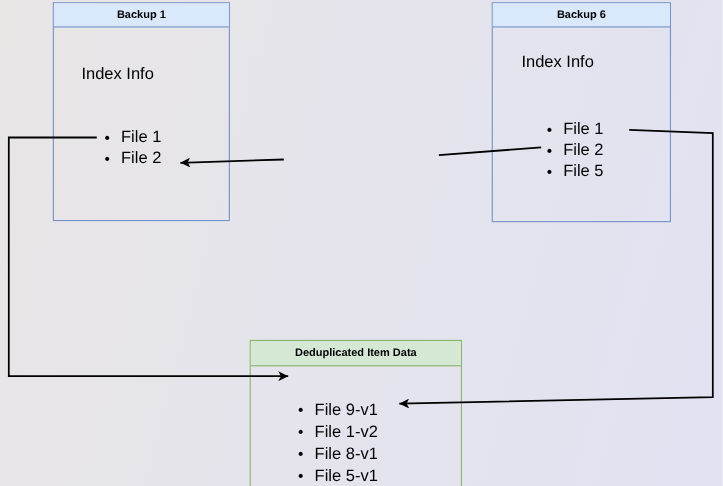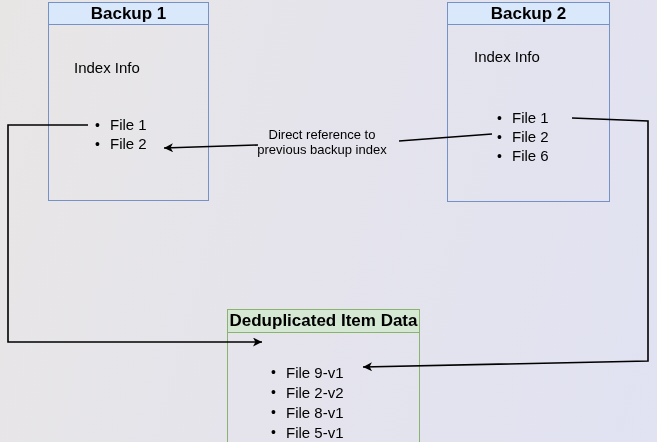--- a/index.html
+++ b/index.html
@@ -14,21 +14,21 @@
   .node{
     position:absolute;
     border:1.5px solid var(--blue-border);
     background:transparent;
     box-sizing:border-box;
   }
   .node.green{border-color:var(--green-border);margin-top:28px;}
   .node-header{
     height:21px;
     display:flex;align-items:center;justify-content:center;
-    font-weight:bold;font-size:17px;
+    font-weight:bold;font-size:10px;
     border-bottom:1.5px solid var(--blue-border);
     background:var(--blue-fill);
   }
   .node.green .node-header{
     border-bottom-color:var(--green-border);
     background:var(--green-fill);
   }
   .index-label{
     position:absolute;
     font-size:15px;line-height:18px;
@@ -76,64 +76,60 @@
         <span>File 1</span>
       </div>
       <div class="row">
         <span class="dot">•</span>
         <span>File 2</span>
       </div>
     </div>
   </div>
 
   <div class="node" id="backup2-box">
-    <div class="node-header">Backup 2</div>
+    <div class="node-header">Backup 6</div>
     <div class="index-label">Index Info</div>
     <div class="file-list">
       <div class="row">
         <span class="dot">•</span>
         <span>File 1</span>
       </div>
       <div class="row">
         <span class="dot">•</span>
         <span>File 2</span>
       </div>
       <div class="row">
         <span class="dot">•</span>
-        <span>File 6</span>
+        <span>File 5</span>
       </div>
     </div>
   </div>
 
   <div class="node green" id="dedup-box">
     <div class="node-header">Deduplicated Item Data</div>
     <div class="file-list">
       <div class="row">
         <span class="dot">•</span>
         <span>File 9-v1</span>
       </div>
       <div class="row">
         <span class="dot">•</span>
-        <span>File 2-v2</span>
+        <span>File 1-v2</span>
       </div>
       <div class="row">
         <span class="dot">•</span>
         <span>File 8-v1</span>
       </div>
       <div class="row">
         <span class="dot">•</span>
         <span>File 5-v1</span>
       </div>
     </div>
   </div>
 
-  <div class="annotation">
-    <div>Direct reference to</div>
-    <div>previous backup index</div>
-  </div>
 
   <svg class="edges" width="657" height="442" viewBox="0 0 657 442">
     <defs>
       <marker id="arrow" viewBox="0 0 12 12" refX="12" refY="6" markerWidth="11" markerHeight="9" markerUnits="userSpaceOnUse" orient="auto">
         <path class="arrowhead" d="M0 0 L12 6 L0 12 L3.2 6 Z"></path>
       </marker>
     </defs>
     <path class="edge" marker-end="url(#arrow)" d="M88 125 L8 125 L8 342 L262 342"></path>
     <path class="edge" marker-end="url(#arrow)" d="M572 118 L648 121 L648 361 L363 367"></path>
     <path class="edge" d="M492 134 L399 141"></path>

